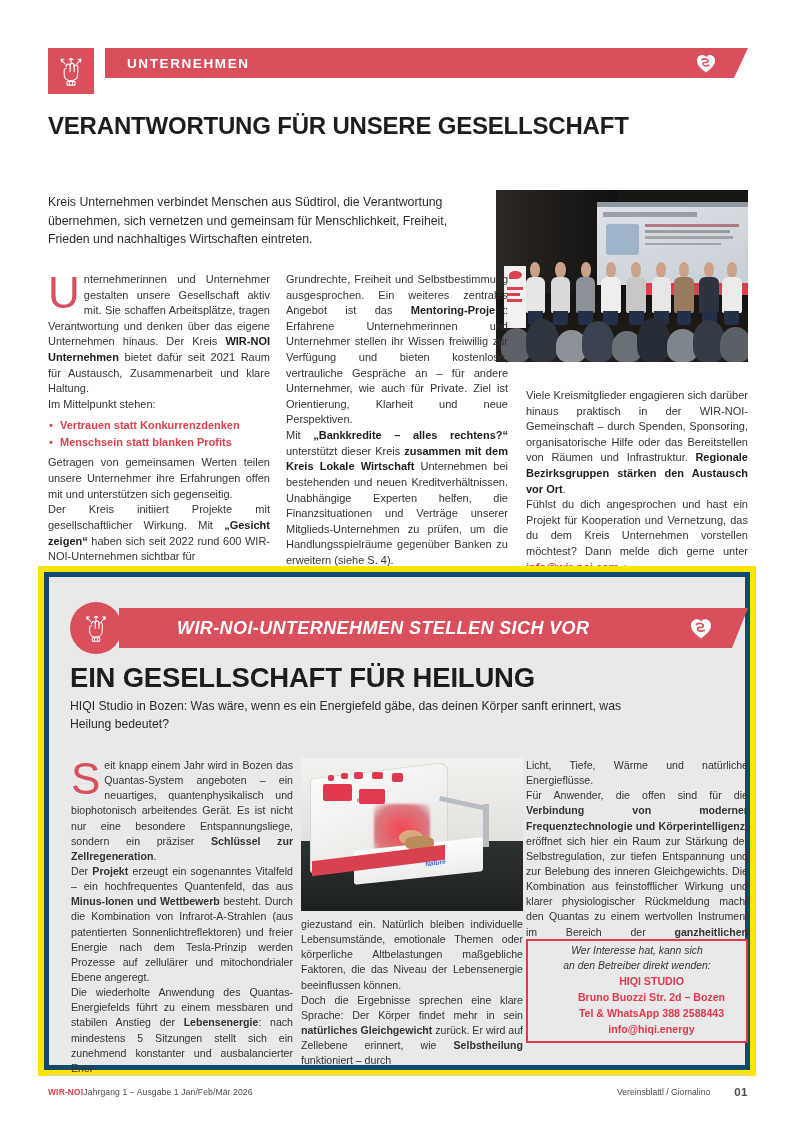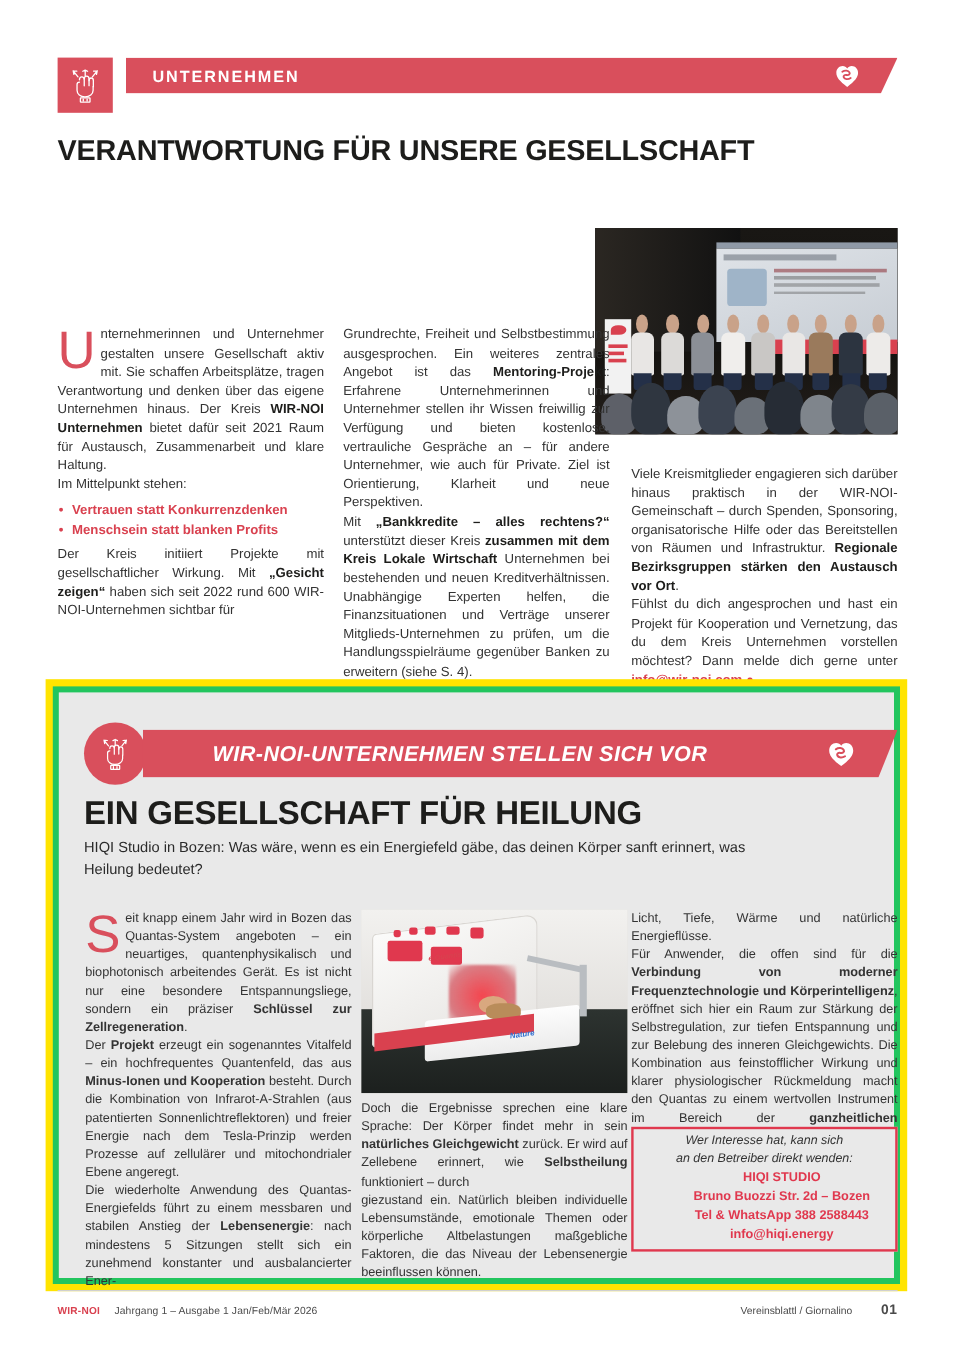--- a/index.html
+++ b/index.html
@@ -97,21 +97,21 @@
   .bullets li:before { content: "\2022"; position: absolute; left: 1px; }
   .accent { color: #d9414f; font-weight: bold; }
   .dot-end { color:#d9414f; }
 
   
   .advert {
     position: absolute; left: 38px; top: 566px; width: 718px; height: 510px;
     background: #ffe400; padding: 6px;
   }
   .advert-inner {
-    width: 100%; height: 100%; background: #22c55e; padding: 5px;
+    width: 100%; height: 100%; background: #0c4a6e; padding: 5px;
   }
   .advert-body { width: 100%; height: 100%; background: #e9e9e9; position: relative; }
 
   .ad-badge {
     position: absolute; left: 21px; top: 25px; width: 52px; height: 52px;
     border-radius: 50%; background: #d94f5c; display:flex; align-items:center; justify-content:center;
   }
   .ad-bar {
     position: absolute; left: 70px; top: 31px; width: 629px; height: 40px;
     background: #d94f5c;
@@ -178,21 +178,21 @@
   }
   .contact-italic { font-size: 10.4px; font-style: italic; color: #333; line-height: 1.42; }
   .contact-strong { font-size: 10.6px; font-weight: bold; color: #e0384e; line-height: 1.5; padding-left: 29px; }
 
   
   .footer-rule {
     position: absolute; left: 48px; top: 1075px; width: 700px; height: 1px; background: #d0d0d0;
   }
   .footer { position: absolute; left: 48px; top: 1082px; width: 700px; height: 20px;
             display: flex; align-items: center; font-size: 8.6px; color: #4a4a4a; }
-  .footer-brand { color: #d9414f; font-weight: bold; letter-spacing: 0.2px; margin-right: 12px; font-size: 8.4px; }
+  .footer-brand { color: #d9414f; font-weight: bold; letter-spacing: 0.2px; font-size: 8.4px; }
   .footer-mid { letter-spacing: 0.1px; }
   .footer-right { margin-left: auto; display:flex; align-items:center; gap: 24px; }
   .footer-pageno { font-size: 11.5px; font-weight: bold; color: #4a4a4a; letter-spacing: .5px; }
 </style>
 </head>
 <body>
 
 <div class="page">
 
   <div class="topbar-wrap">
@@ -217,20 +217,21 @@
         <svg width="20" height="19" viewBox="0 0 22 21">
           <path d="M11 20.4 C4 15.2 1 11.6 1 7.4 C1 3.8 3.6 1.2 6.8 1.2 C8.6 1.2 10.2 2.1 11 3.4 C11.8 2.1 13.4 1.2 15.2 1.2 C18.4 1.2 21 3.8 21 7.4 C21 11.6 18 15.2 11 20.4 Z" fill="#ffffff"></path>
           <path d="M6.5 6.4 c2.4-1.6 5.6-1.2 6.6 .6 c.9 1.6-.8 2.8-2.6 2.4 c-1.8-.4-3.4 .6-2.7 2.2 c.8 1.8 4 2.2 6.4 .6" fill="none" stroke="#d94f5c" stroke-width="1.7" stroke-linecap="round"></path>
         </svg>
       </span>
     </div>
   </div>
 
   <h1 class="headline">VERANTWORTUNG FÜR UNSERE GESELLSCHAFT</h1>
 
+  <p class="lead">Kreis Unternehmen verbindet Menschen aus Südtirol, die Verantwortung übernehmen, sich vernetzen und gemeinsam für Menschlichkeit, Freiheit, Frieden und nachhaltiges Wirtschaften eintreten.</p>
 
   <div class="top-photo">
     <div class="stage"></div>
     <div class="curtain"></div>
     <div class="screen">
       <div class="sbar"></div>
         <div class="fig"></div>
       <div class="txt"></div>
         <div class="txt2"></div>
         <div class="txt3"></div>
@@ -301,20 +302,21 @@
     </div>
   </div>
 
   <div class="col c1">
     <p><span class="dropcap">U</span><span>nternehmerinnen und Unternehmer gestalten unsere Gesellschaft aktiv mit. Sie schaffen Arbeitsplätze, tragen Verantwortung und denken über das eigene Unternehmen hinaus. Der Kreis </span><b>WIR-NOI Unternehmen</b><span> bietet dafür seit 2021 Raum für Austausch, Zusammenarbeit und klare Haltung.</span></p>
     <p>Im Mittelpunkt stehen:</p>
     <ul class="bullets">
       <li>Vertrauen statt Konkurrenzdenken</li>
       <li>Menschsein statt blanken Profits</li>
     </ul>
+    <p>Getragen von gemeinsamen Werten teilen unsere Unternehmer ihre Erfahrungen offen mit und unterstützen sich gegenseitig.</p>
     <p><span>Der Kreis initiiert Projekte mit gesellschaftlicher Wirkung. Mit </span><b>„Gesicht zeigen“</b><span> haben sich seit 2022 rund 600 WIR-NOI-Unternehmen sichtbar für</span></p>
   </div>
 
   <div class="col c2">
     <p><span>Grundrechte, Freiheit und Selbstbestimmung ausgesprochen. Ein weiteres zentrales Angebot ist das </span><b>Mentoring-Projekt</b><span>: Erfahrene Unternehmerinnen und Unternehmer stellen ihr Wissen freiwillig zur Verfügung und bieten kostenlose, vertrauliche Gespräche an – für andere Unternehmer, wie auch für Private. Ziel ist Orientierung, Klarheit und neue Perspektiven.</span></p>
     <p><span>Mit </span><b>„Bankkredite – alles rechtens?“</b><span> unterstützt dieser Kreis </span><b>zusammen mit dem Kreis Lokale Wirtschaft</b><span> Unternehmen bei bestehenden und neuen Kreditverhältnissen. Unabhängige Experten helfen, die Finanzsituationen und Verträge unserer Mitglieds-Unternehmen zu prüfen, um die Handlungsspielräume gegenüber Banken zu erweitern (siehe S. 4).</span></p>
   </div>
 
   <div class="col c3">
     <p><span>Viele Kreismitglieder engagieren sich darüber hinaus praktisch in der WIR-NOI-Gemeinschaft – durch Spenden, Sponsoring, organisatorische Hilfe oder das Bereitstellen von Räumen und Infrastruktur. </span><b>Regionale Bezirksgruppen stärken den Austausch vor Ort</b><span>.</span></p>
@@ -371,27 +373,27 @@
         <div class="q-person"></div>
         <div class="q-hair"></div>
         <div class="q-base"></div>
         <div class="q-arm"></div>
         <div class="q-armv"></div>
         <div class="q-logo2">Nature</div>
       </div>
 
       <div class="ad-col ac1">
         <p><span class="dropcap">S</span><span>eit knapp einem Jahr wird in Bozen das Quantas-System angeboten – ein neuartiges, quantenphysikalisch und biophotonisch arbeitendes Gerät. Es ist nicht nur eine besondere Entspannungsliege, sondern ein präziser </span><b>Schlüssel zur Zellregeneration</b><span>.</span></p>
-        <p><span>Der </span><b>Projekt</b><span> erzeugt ein sogenanntes Vitalfeld – ein hochfrequentes Quantenfeld, das aus </span><b>Minus-Ionen und Kooperation</b><span> besteht. Durch die Kombination von Infrarot-A-Strahlen (aus patentierten Sonnenlichtreflektoren) und freier Energie nach dem Tesla-Prinzip werden Prozesse auf zellulärer und mitochondrialer Ebene angeregt.</span></p>
+        <p><span>Der </span><b>Projekt</b><span> erzeugt ein sogenanntes Vitalfeld – ein hochfrequentes Quantenfeld, das aus </span><b>Minus-Ionen und Wettbewerb</b><span> besteht. Durch die Kombination von Infrarot-A-Strahlen (aus patentierten Sonnenlichtreflektoren) und freier Energie nach dem Tesla-Prinzip werden Prozesse auf zellulärer und mitochondrialer Ebene angeregt.</span></p>
         <p><span>Die wiederholte Anwendung des Quantas-Energiefelds führt zu einem messbaren und stabilen Anstieg der </span><b>Lebensenergie</b><span>: nach mindestens 5 Sitzungen stellt sich ein zunehmend konstanter und ausbalancierter Ener-</span></p>
       </div>
 
       <div class="ad-col ac2">
+        <p>giezustand ein. Natürlich bleiben individuelle Lebensumstände, emotionale Themen oder körperliche Altbelastungen maßgebliche Faktoren, die das Niveau der Lebensenergie beeinflussen können.</p>
         <p><span>Doch die Ergebnisse sprechen eine klare Sprache: Der Körper findet mehr in sein </span><b>natürliches Gleichgewicht</b><span> zurück. Er wird auf Zellebene erinnert, wie </span><b>Selbstheilung</b><span> funktioniert – durch</span></p>
-        <p>giezustand ein. Natürlich bleiben individuelle Lebensumstände, emotionale Themen oder körperliche Altbelastungen maßgebliche Faktoren, die das Niveau der Lebensenergie beeinflussen können.</p>
       </div>
 
       <div class="ad-col ac3">
         <p>Licht, Tiefe, Wärme und natürliche Energieflüsse.</p>
         <p><span>Für Anwender, die offen sind für die </span><b>Verbindung von moderner Frequenztechnologie und Körperintelligenz</b><span>, eröffnet sich hier ein Raum zur Stärkung der Selbstregulation, zur tiefen Entspannung und zur Belebung des inneren Gleichgewichts. Die Kombination aus feinstofflicher Wirkung und klarer physiologischer Rückmeldung macht den Quantas zu einem wertvollen Instrument im Bereich der </span><b>ganzheitlichen Gesundheitsförderung</b><span>.</span> <span class="dot-end">●</span></p>
       </div>
 
       <div class="contact-box">
         <div class="contact-italic">Wer Interesse hat, kann sich</div>
         <div class="contact-italic">an den Betreiber direkt wenden:</div>

